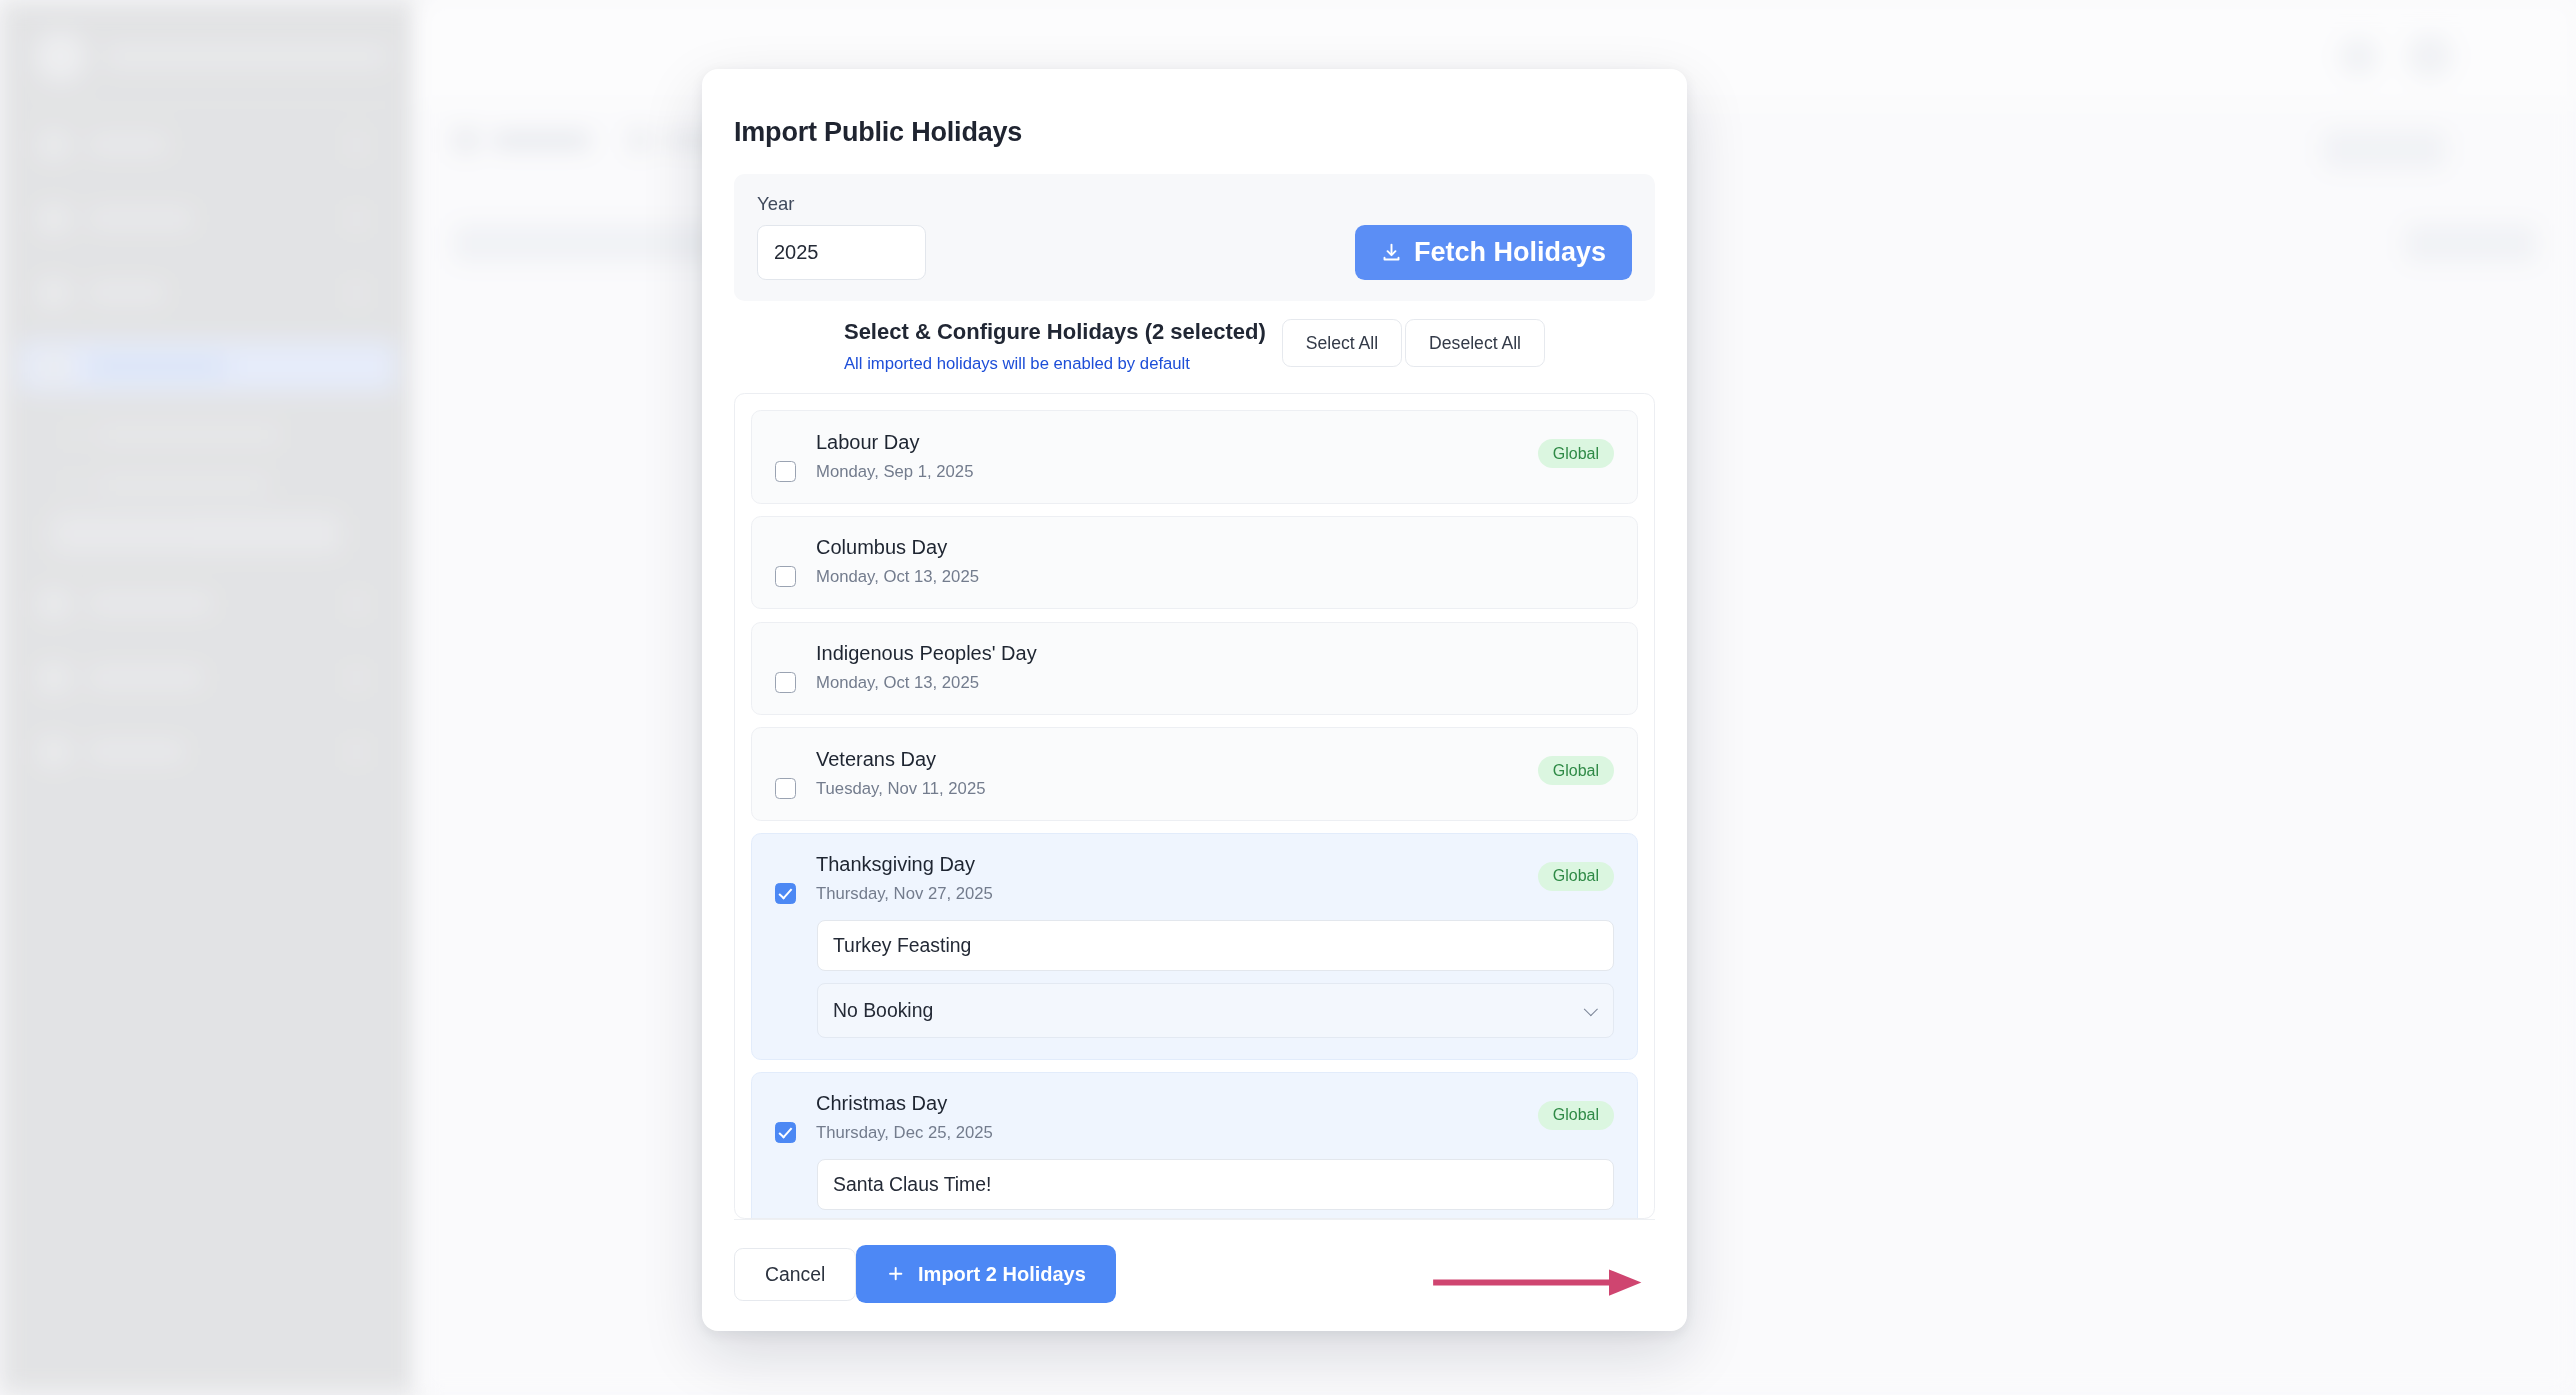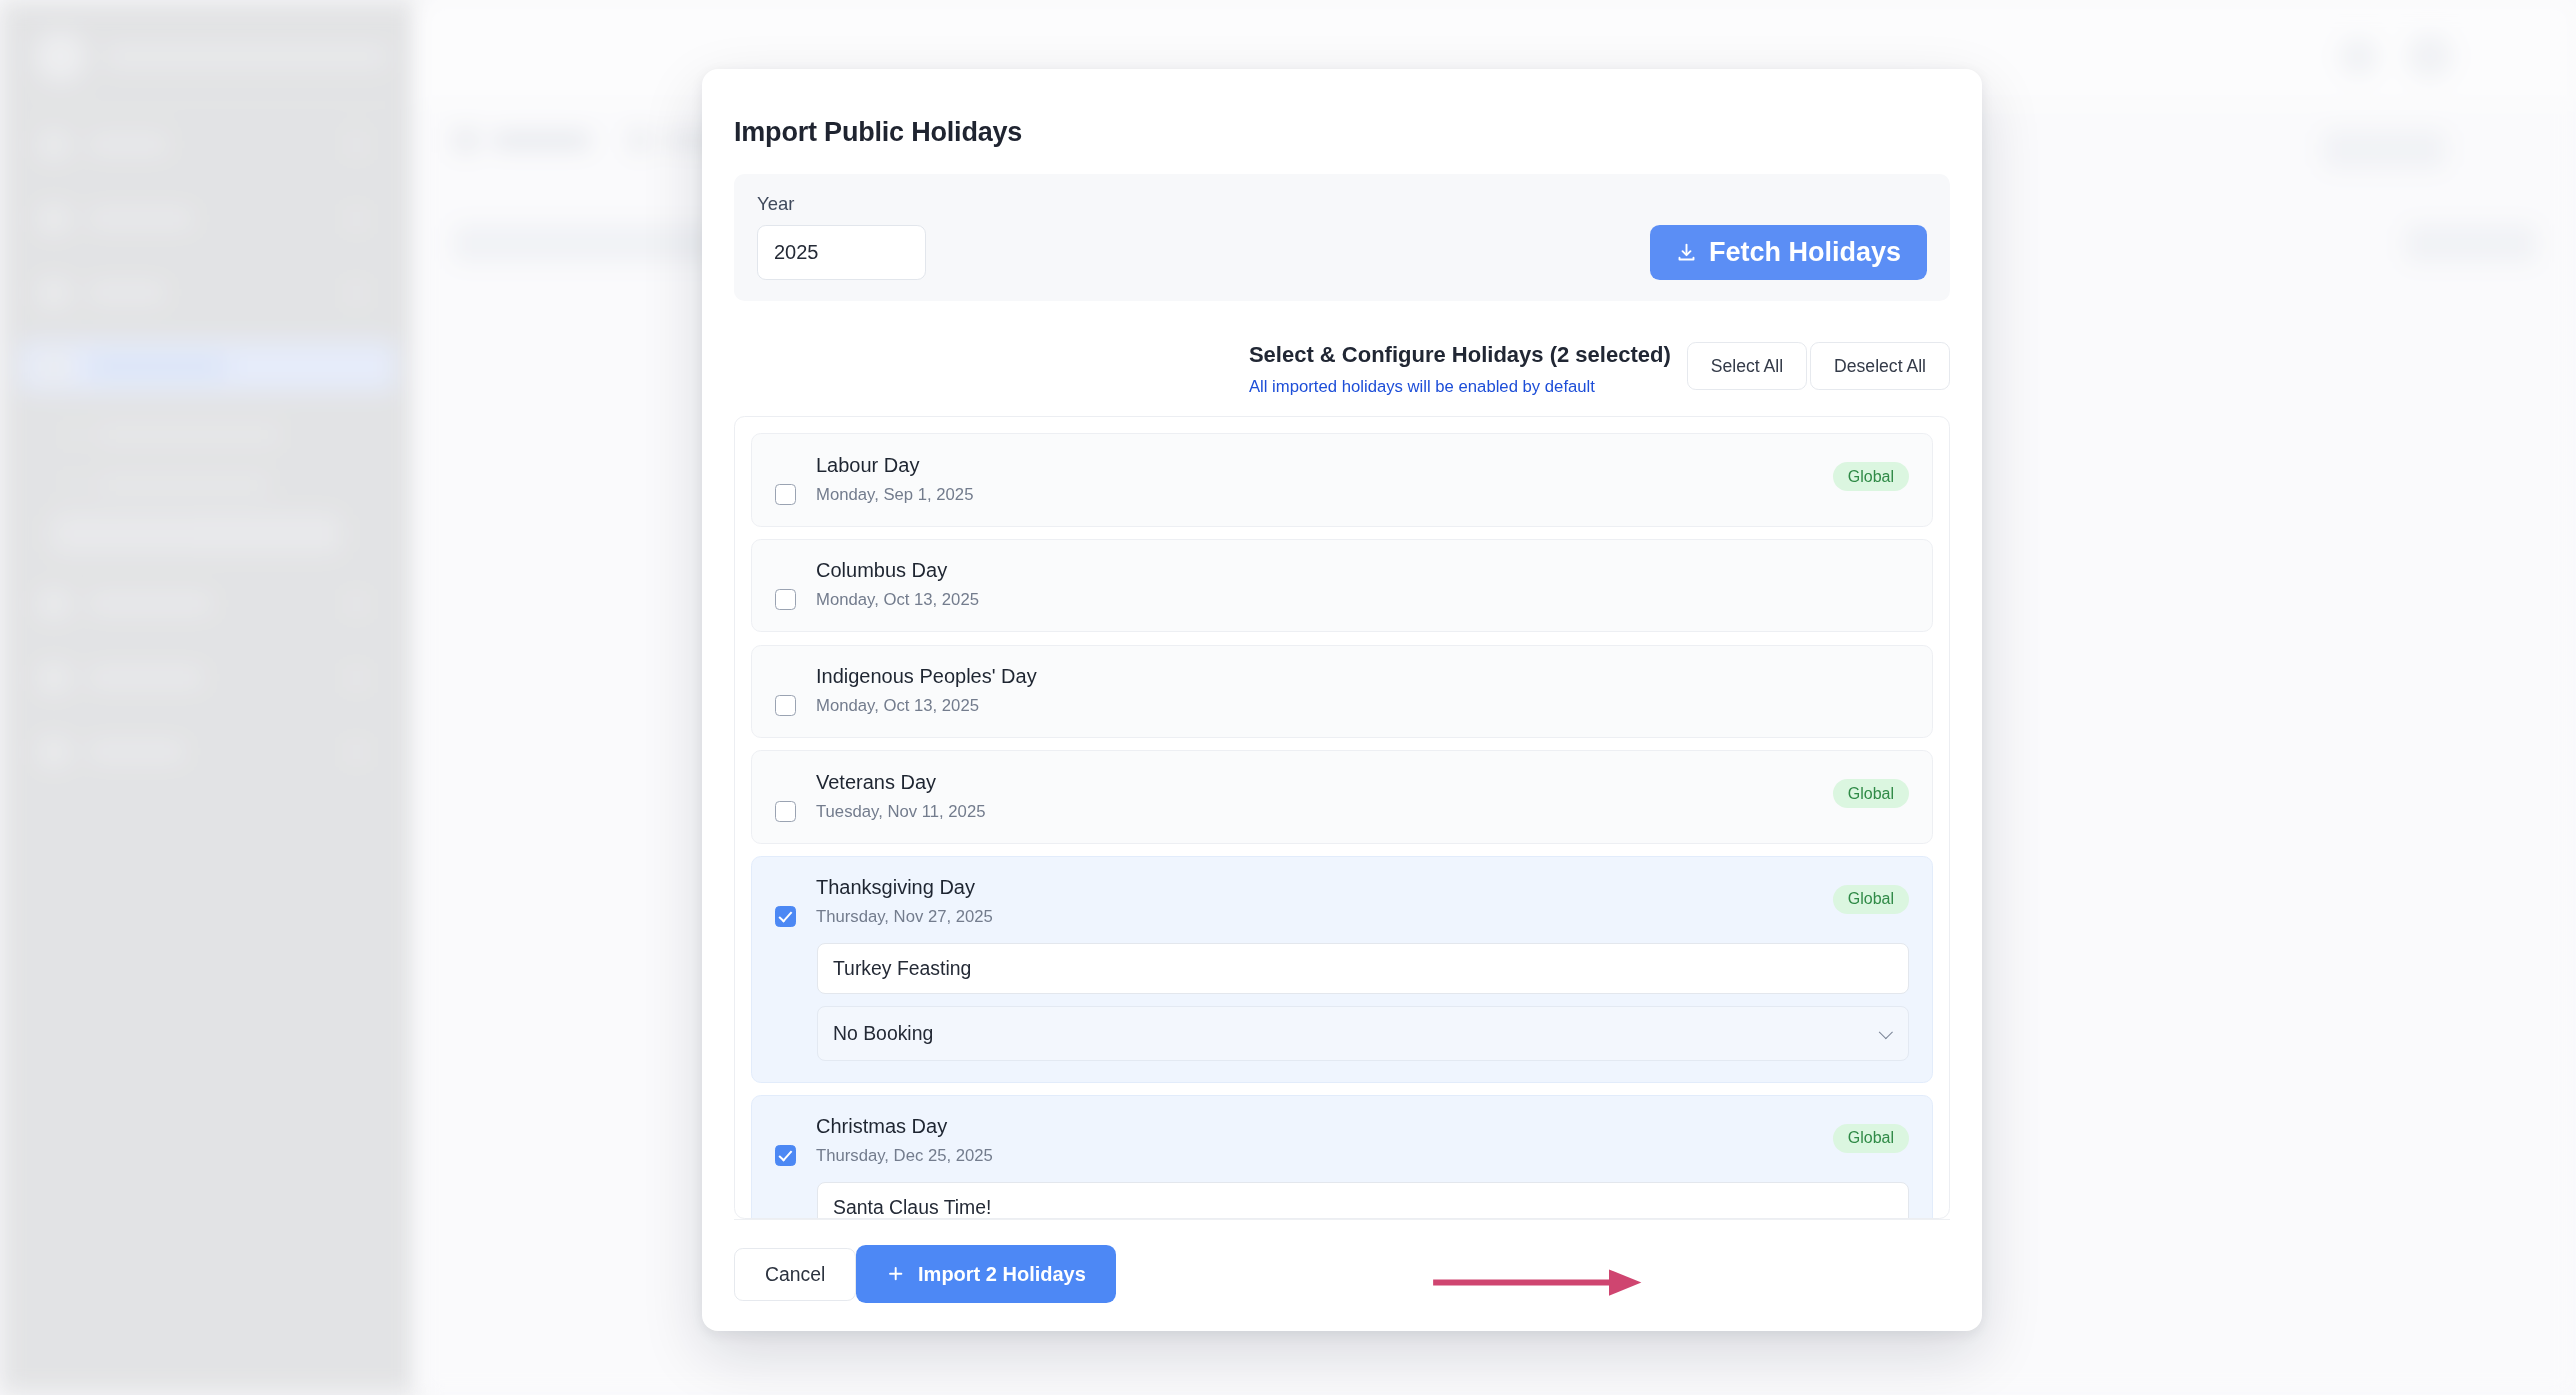--- a/index.html
+++ b/index.html
@@ -82,21 +82,21 @@
   }
 
   
   #modal-overlay {
     position: absolute; inset: 0;
     background: rgba(245,246,248,0.35);
   }
   #modal {
     position: absolute;
     left: 702px; top: 69px;
-    width: 1280px; height: 1262px;
+    width: 985px; height: 1262px;
     background: #ffffff;
     border-radius: 16px;
     box-shadow: 0 23px 62px rgba(16,24,40,0.14), 0 3.5px 12.3px rgba(16,24,40,0.07);
     padding: 32px 32px 0 32px;
     display: flex;
     flex-direction: column;
   }
 
   #modal-title {
     font-size: 27px;
@@ -135,24 +135,24 @@
     background: #5b8ef5;
     border: none; border-radius: 9.7px;
     color: #ffffff;
     font-family: "Liberation Sans", sans-serif;
     font-size: 27px; font-weight: 600;
     cursor: pointer;
   }
 
   
   #select-header {
-    margin-top: 41px;
+    margin-top: 18px;
     display: flex;
     align-items: flex-start;
-    justify-content: flex-end;
+    justify-content: center;
   }
   #select-title { font-size: 22px; font-weight: 600; color: #212734; }
   #select-subtitle { font-size: 16.7px; color: #1d4ed8; margin-top: 8.8px; }
   .header-actions { display: flex; gap: 3px; padding-left: 16px; }
   .ghost-button {
     height: 48px; padding: 0 23px;
     background: #ffffff;
     border: 1.3px solid #e6e9ee;
     border-radius: 8.8px;
     font-family: "Liberation Sans", sans-serif;

